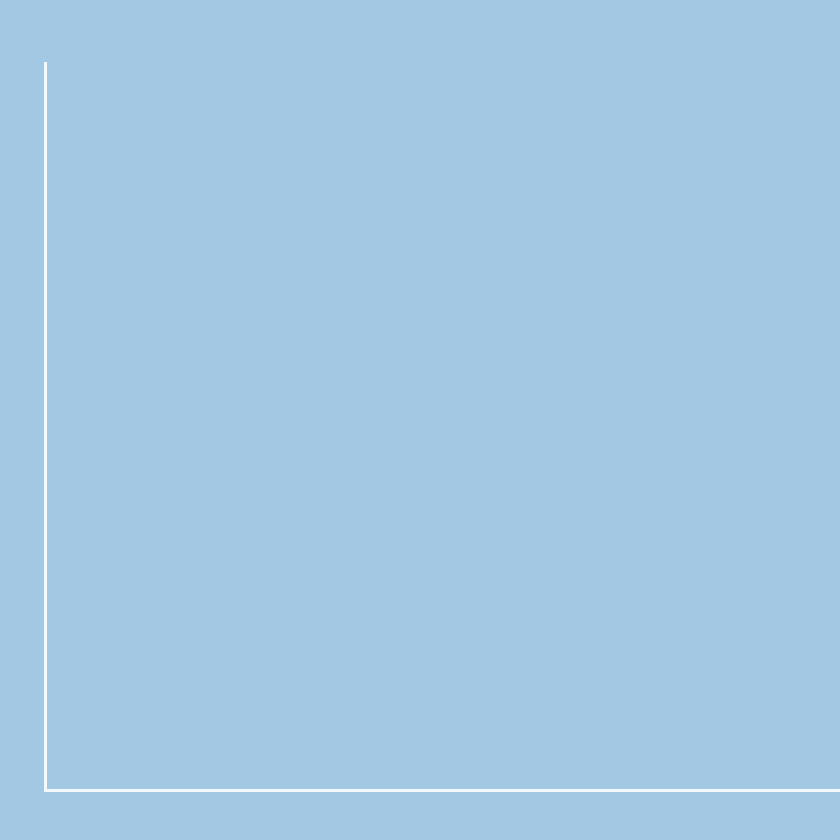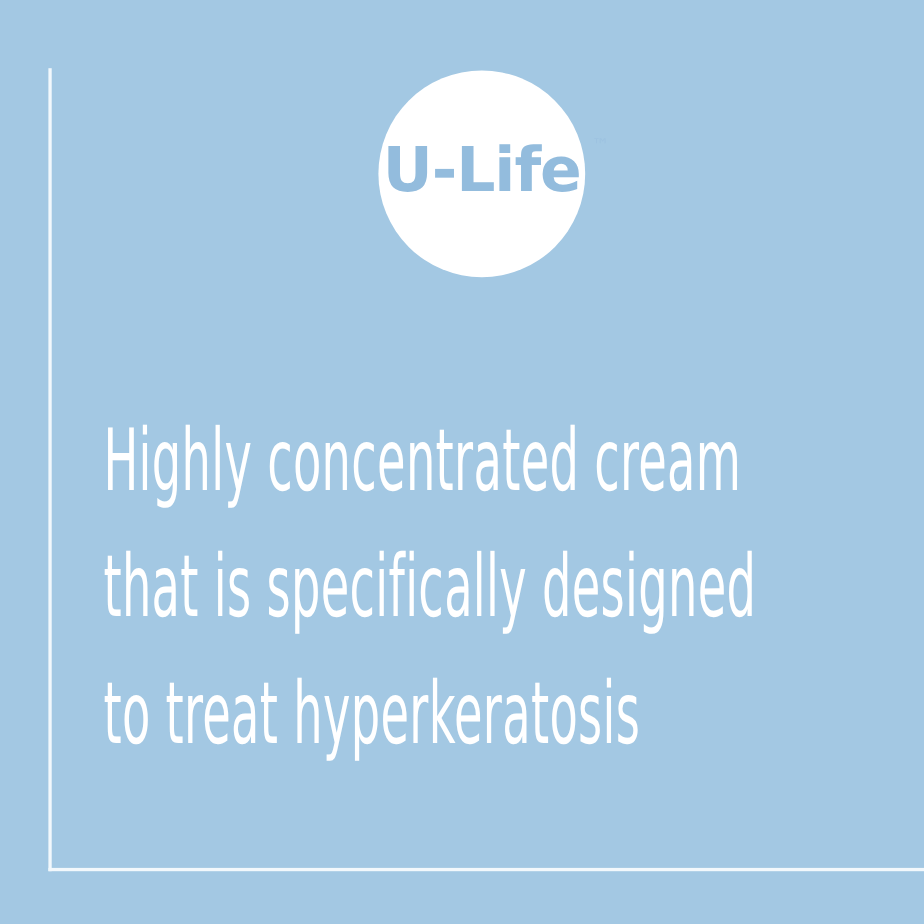--- a/index.html
+++ b/index.html
@@ -96,26 +96,15 @@
   }
 </style>
 </head>
 <body>
 
 <div class="canvas">
 
   <div class="frame-vline"></div>
   <div class="frame-hline"></div>
 
-  <div class="logo-badge">
-    <span class="logo-wordmark">
-      <span>U-Life</span>
-      <sup class="logo-tm">™</sup>
-    </span>
-  </div>
 
-  <div class="headline">
-    <span class="headline-line">Highly concentrated cream</span>
-    <span class="headline-line">that is specifically designed</span>
-    <span class="headline-line">to treat hyperkeratosis</span>
-  </div>
 
 </div>
 
 </body></html>

